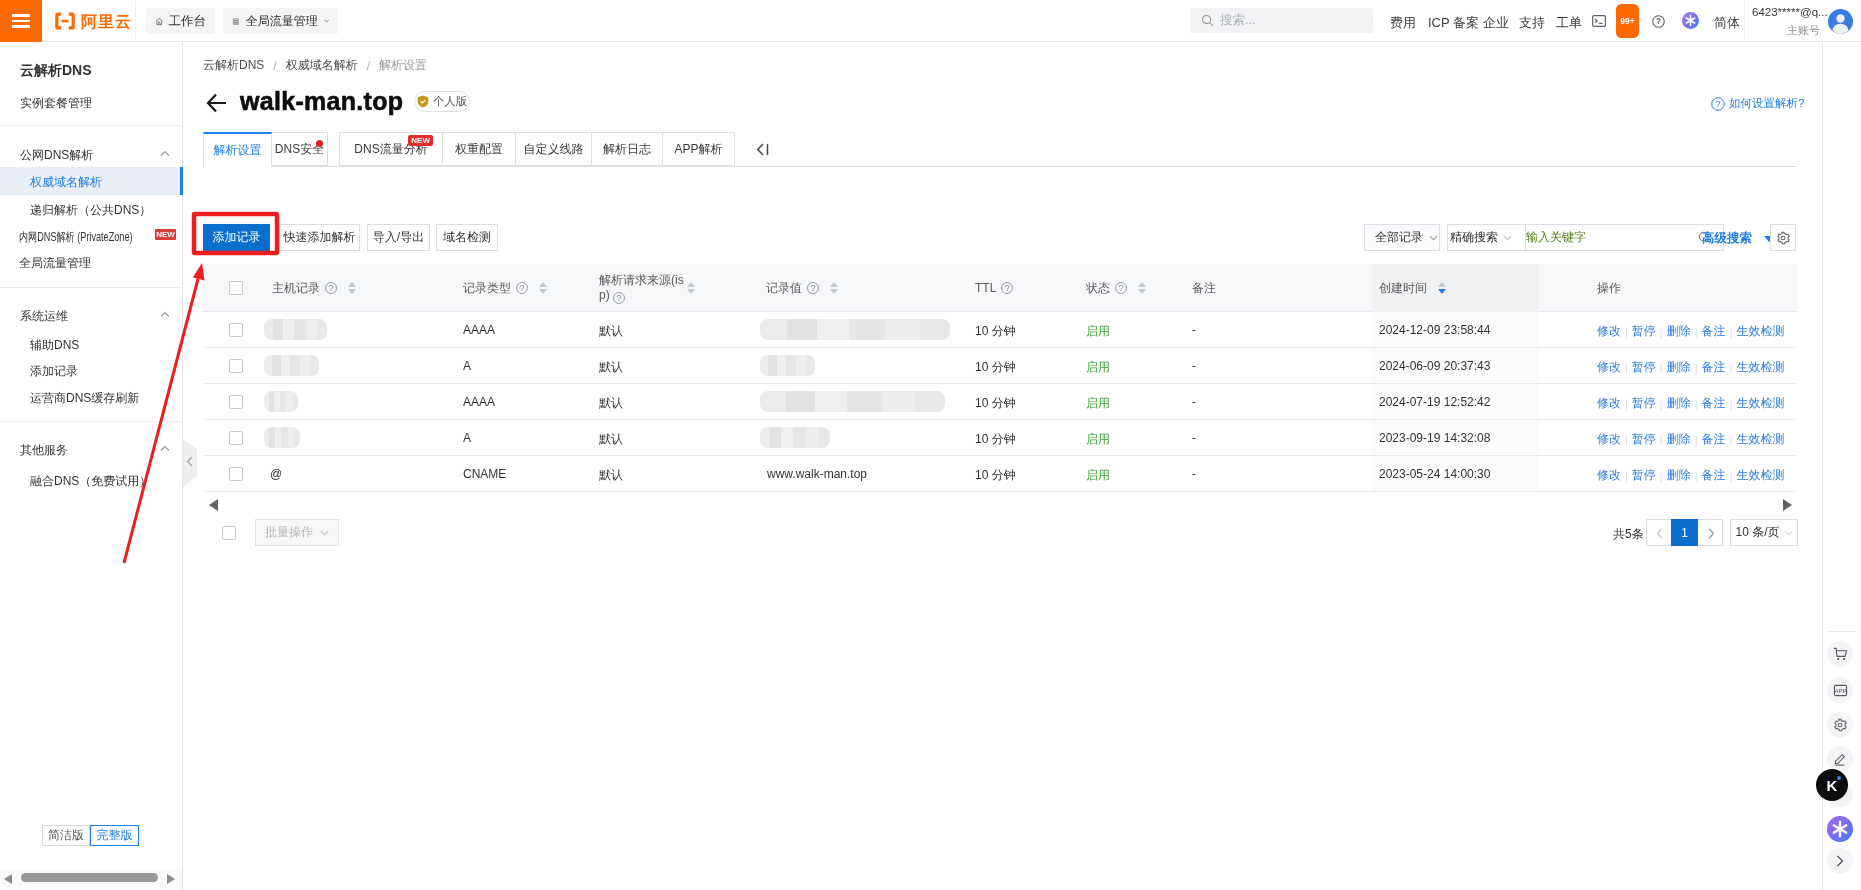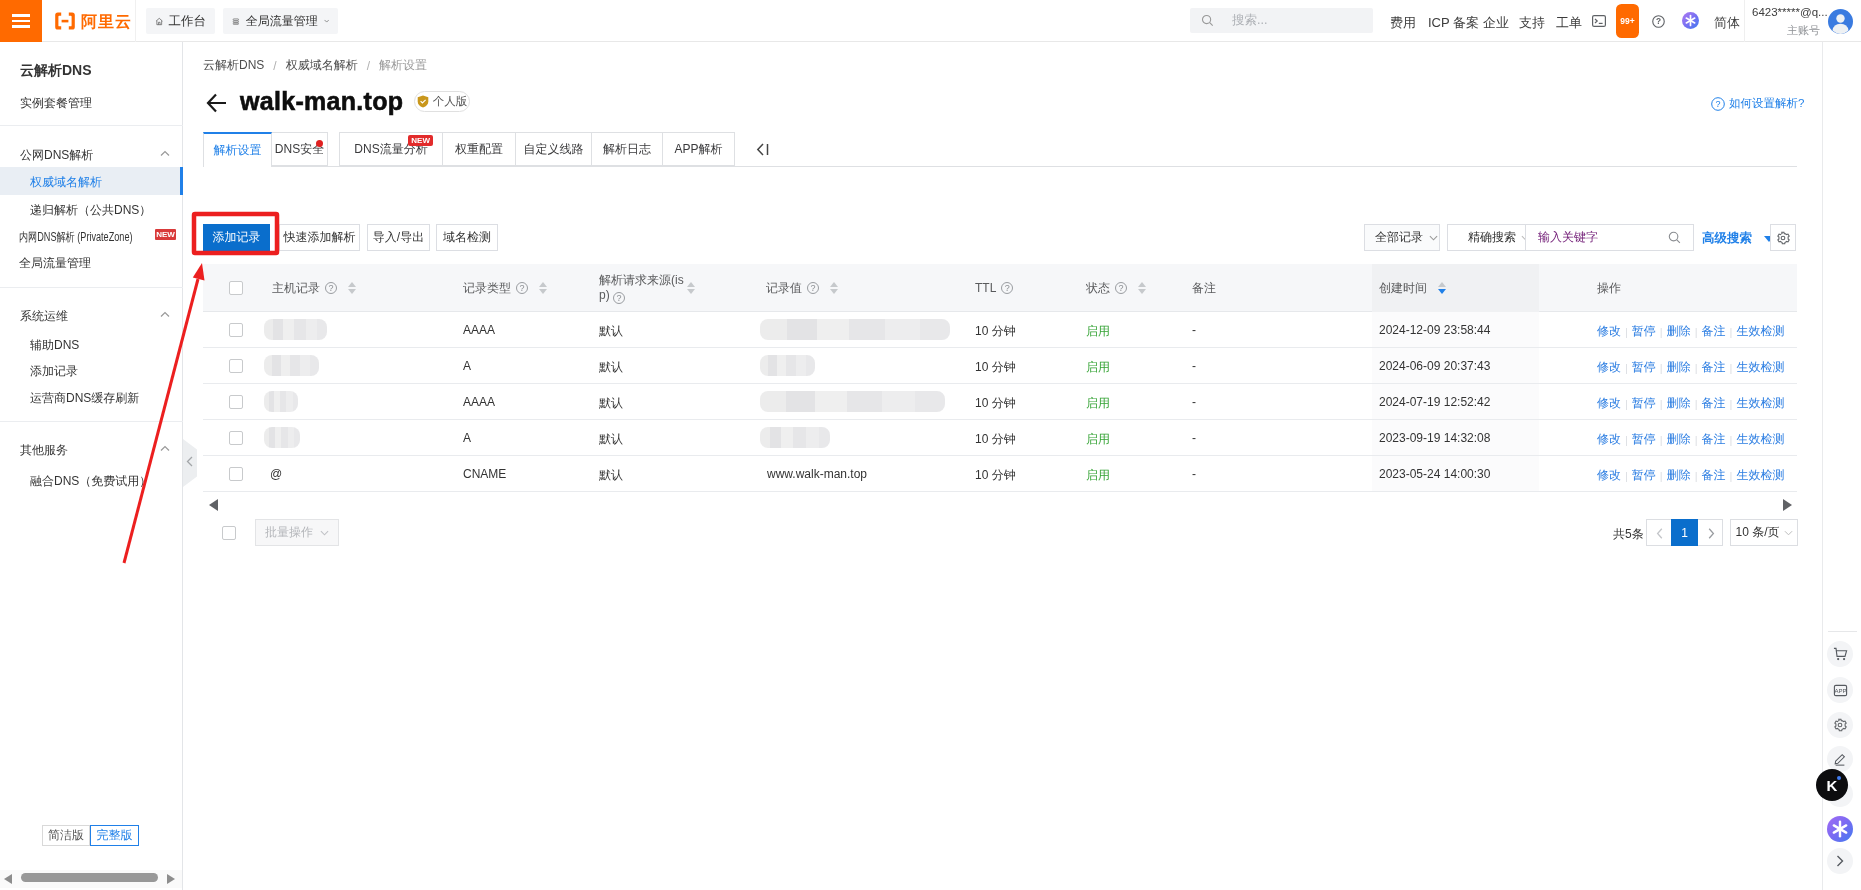--- a/index.html
+++ b/index.html
@@ -54,21 +54,21 @@
     <span style="font-size:12px">全局流量管理</span>
     <svg width="9" height="6" viewBox="0 0 10 6">
         <path d="M1 1 L5 5 L9 1" stroke="#666" stroke-width="1.3" fill="none"></path>
       </svg>
   </div>
   <div class="ab fx" style="left:1190px;top:8px;width:183px;height:25px;background:#f2f3f5;border-radius:2px">
     <svg style="margin-left:11px" width="13" height="13" viewBox="0 0 14 14">
         <circle cx="6" cy="6" r="4.4" stroke="#999" stroke-width="1.2" fill="none"></circle>
         <path d="M9.4 9.4 L12.6 12.6" stroke="#999" stroke-width="1.2"></path>
       </svg>
-    <span style="margin-left:18px;font-size:12.5px;color:#adb0b5">搜索...</span>
+    <span style="margin-left:6px;font-size:12.5px;color:#adb0b5">搜索...</span>
   </div>
   <div class="ab t13" style="left:1390px;top:14px">费用</div>
   <div class="ab t13" style="left:1428px;top:14px">ICP 备案</div>
   <div class="ab t13" style="left:1483px;top:14px">企业</div>
   <div class="ab t13" style="left:1519px;top:14px">支持</div>
   <div class="ab t13" style="left:1556px;top:14px">工单</div>
   <svg class="ab" style="left:1592px;top:15px" width="14" height="12" viewBox="0 0 14 12">
       <rect x="0.6" y="0.6" width="12.8" height="10.8" rx="1.5" stroke="#5f6266" stroke-width="1.2" fill="none"></rect>
       <path d="M3 4 L5.2 6 L3 8" stroke="#5f6266" stroke-width="1.2" fill="none"></path>
       <path d="M6.8 8.4 H10.6" stroke="#5f6266" stroke-width="1.2"></path>
@@ -194,24 +194,24 @@
     </svg>
 
 
   <div class="ab" style="left:19px;top:182px;width:67px;height:27px;background:#0a6ecc;color:#fff;font-size:12px;display:flex;align-items:center;justify-content:center">添加记录</div>
   <div class="btn ab" style="left:95px;top:182px;width:81px">快速添加解析</div>
   <div class="btn ab" style="left:183px;top:182px;width:63px">导入/导出</div>
   <div class="btn ab" style="left:252px;top:182px;width:62px">域名检测</div>
   <div class="btn ab" style="left:1180px;top:182px;width:76px;background:#fafbfc;justify-content:flex-start;padding-left:10px;gap:6px">全部记录 <svg width="9" height="6" viewBox="0 0 10 6">
         <path d="M1 1 L5 5 L9 1" stroke="#999" stroke-width="1.2" fill="none"></path>
       </svg></div>
-  <div class="btn ab" style="left:1263px;top:182px;width:88px;justify-content:flex-start;padding-left:20px;gap:5px">精确搜索<svg width="9" height="6" viewBox="0 0 10 6">
+  <div class="btn ab" style="left:1263px;top:182px;width:88px;justify-content:flex-start;padding-left:2px;gap:5px">精确搜索<svg width="9" height="6" viewBox="0 0 10 6">
         <path d="M1 1 L5 5 L9 1" stroke="#bbb" stroke-width="1.2" fill="none"></path>
       </svg></div>
-  <div class="btn ab" style="left:1341px;top:182px;width:169px;justify-content:flex-start;padding-left:12px;color:#701a75">输入关键字
+  <div class="btn ab" style="left:1341px;top:182px;width:199px;justify-content:flex-start;color:#4d7c0f">输入关键字
     <svg style="position:absolute;right:12px" width="13" height="13" viewBox="0 0 14 14">
         <circle cx="6" cy="6" r="4.6" stroke="#8a8d91" stroke-width="1.2" fill="none"></circle>
         <path d="M9.5 9.5 L12.8 12.8" stroke="#8a8d91" stroke-width="1.2"></path>
       </svg>
   </div>
   <div class="ab fx" style="left:1518px;top:188px;gap:12px">
       <span style="font-size:12.5px;color:#2080e8;font-weight:bold">高级搜索</span>
       <span style="width:0;height:0;border-left:5px solid transparent;border-right:5px solid transparent;border-top:6px solid #2080e8"></span>
     </div>
   <div class="btn ab" style="left:1586px;top:182px;width:26px">

